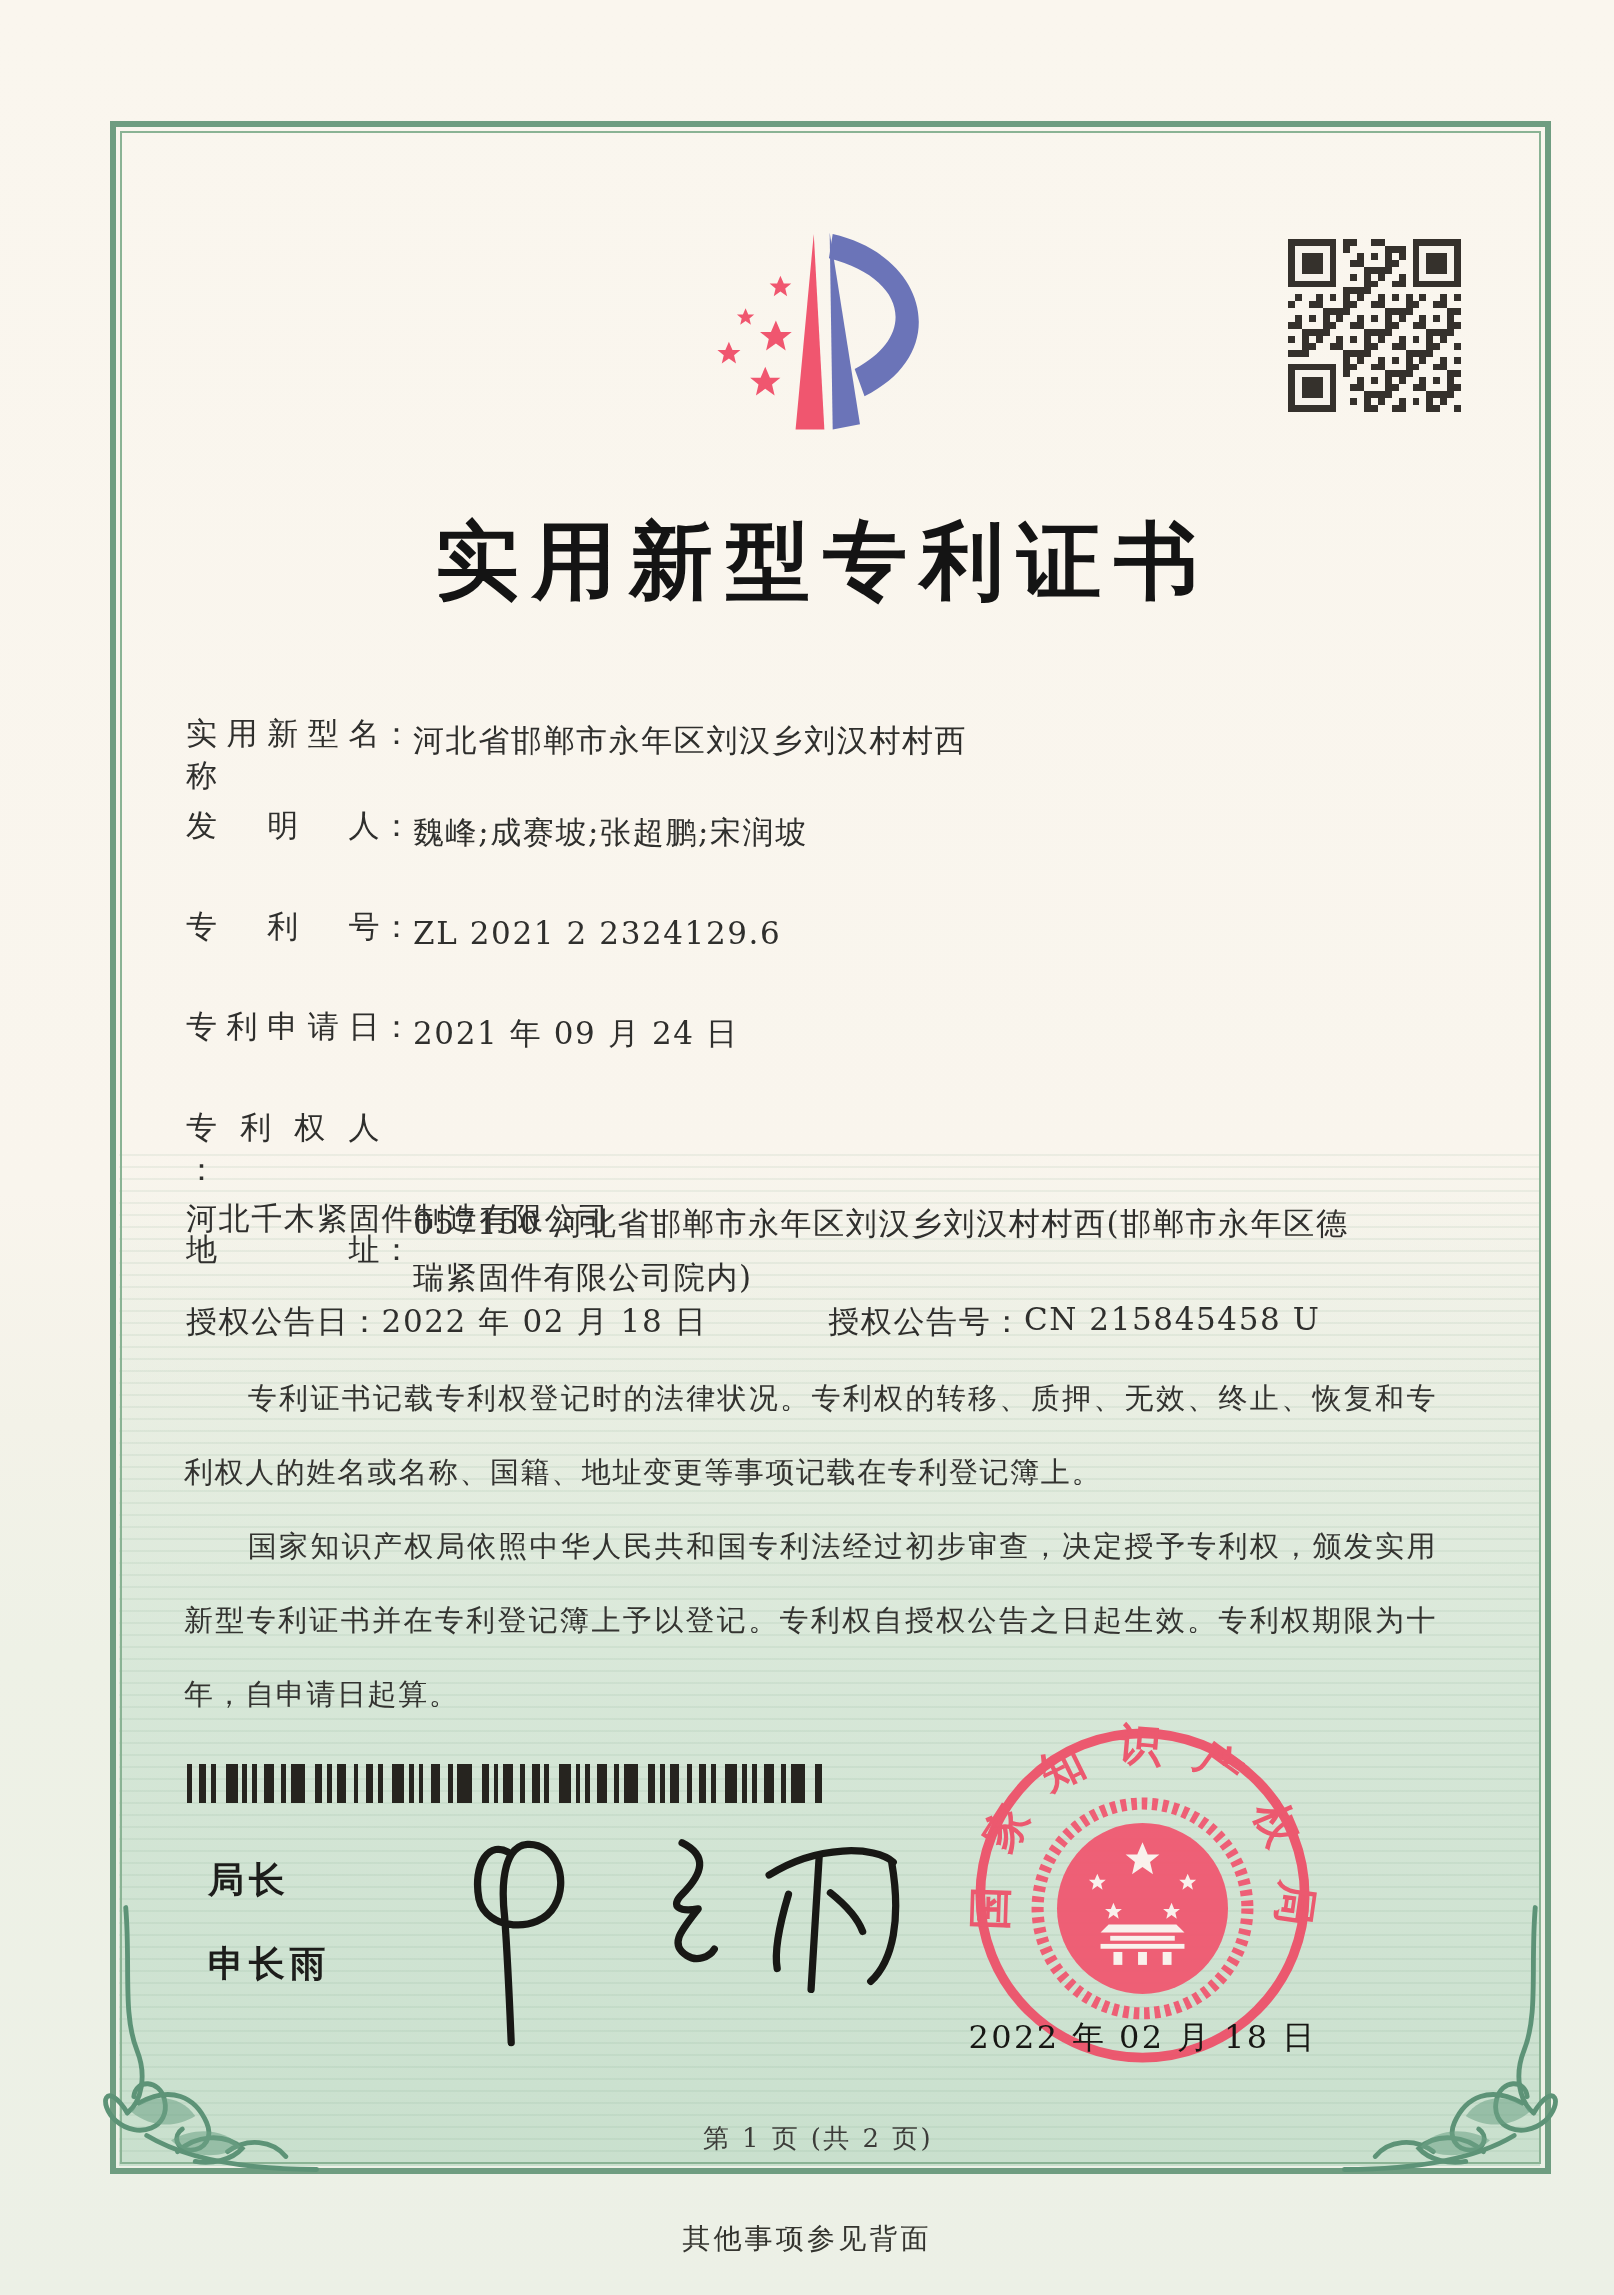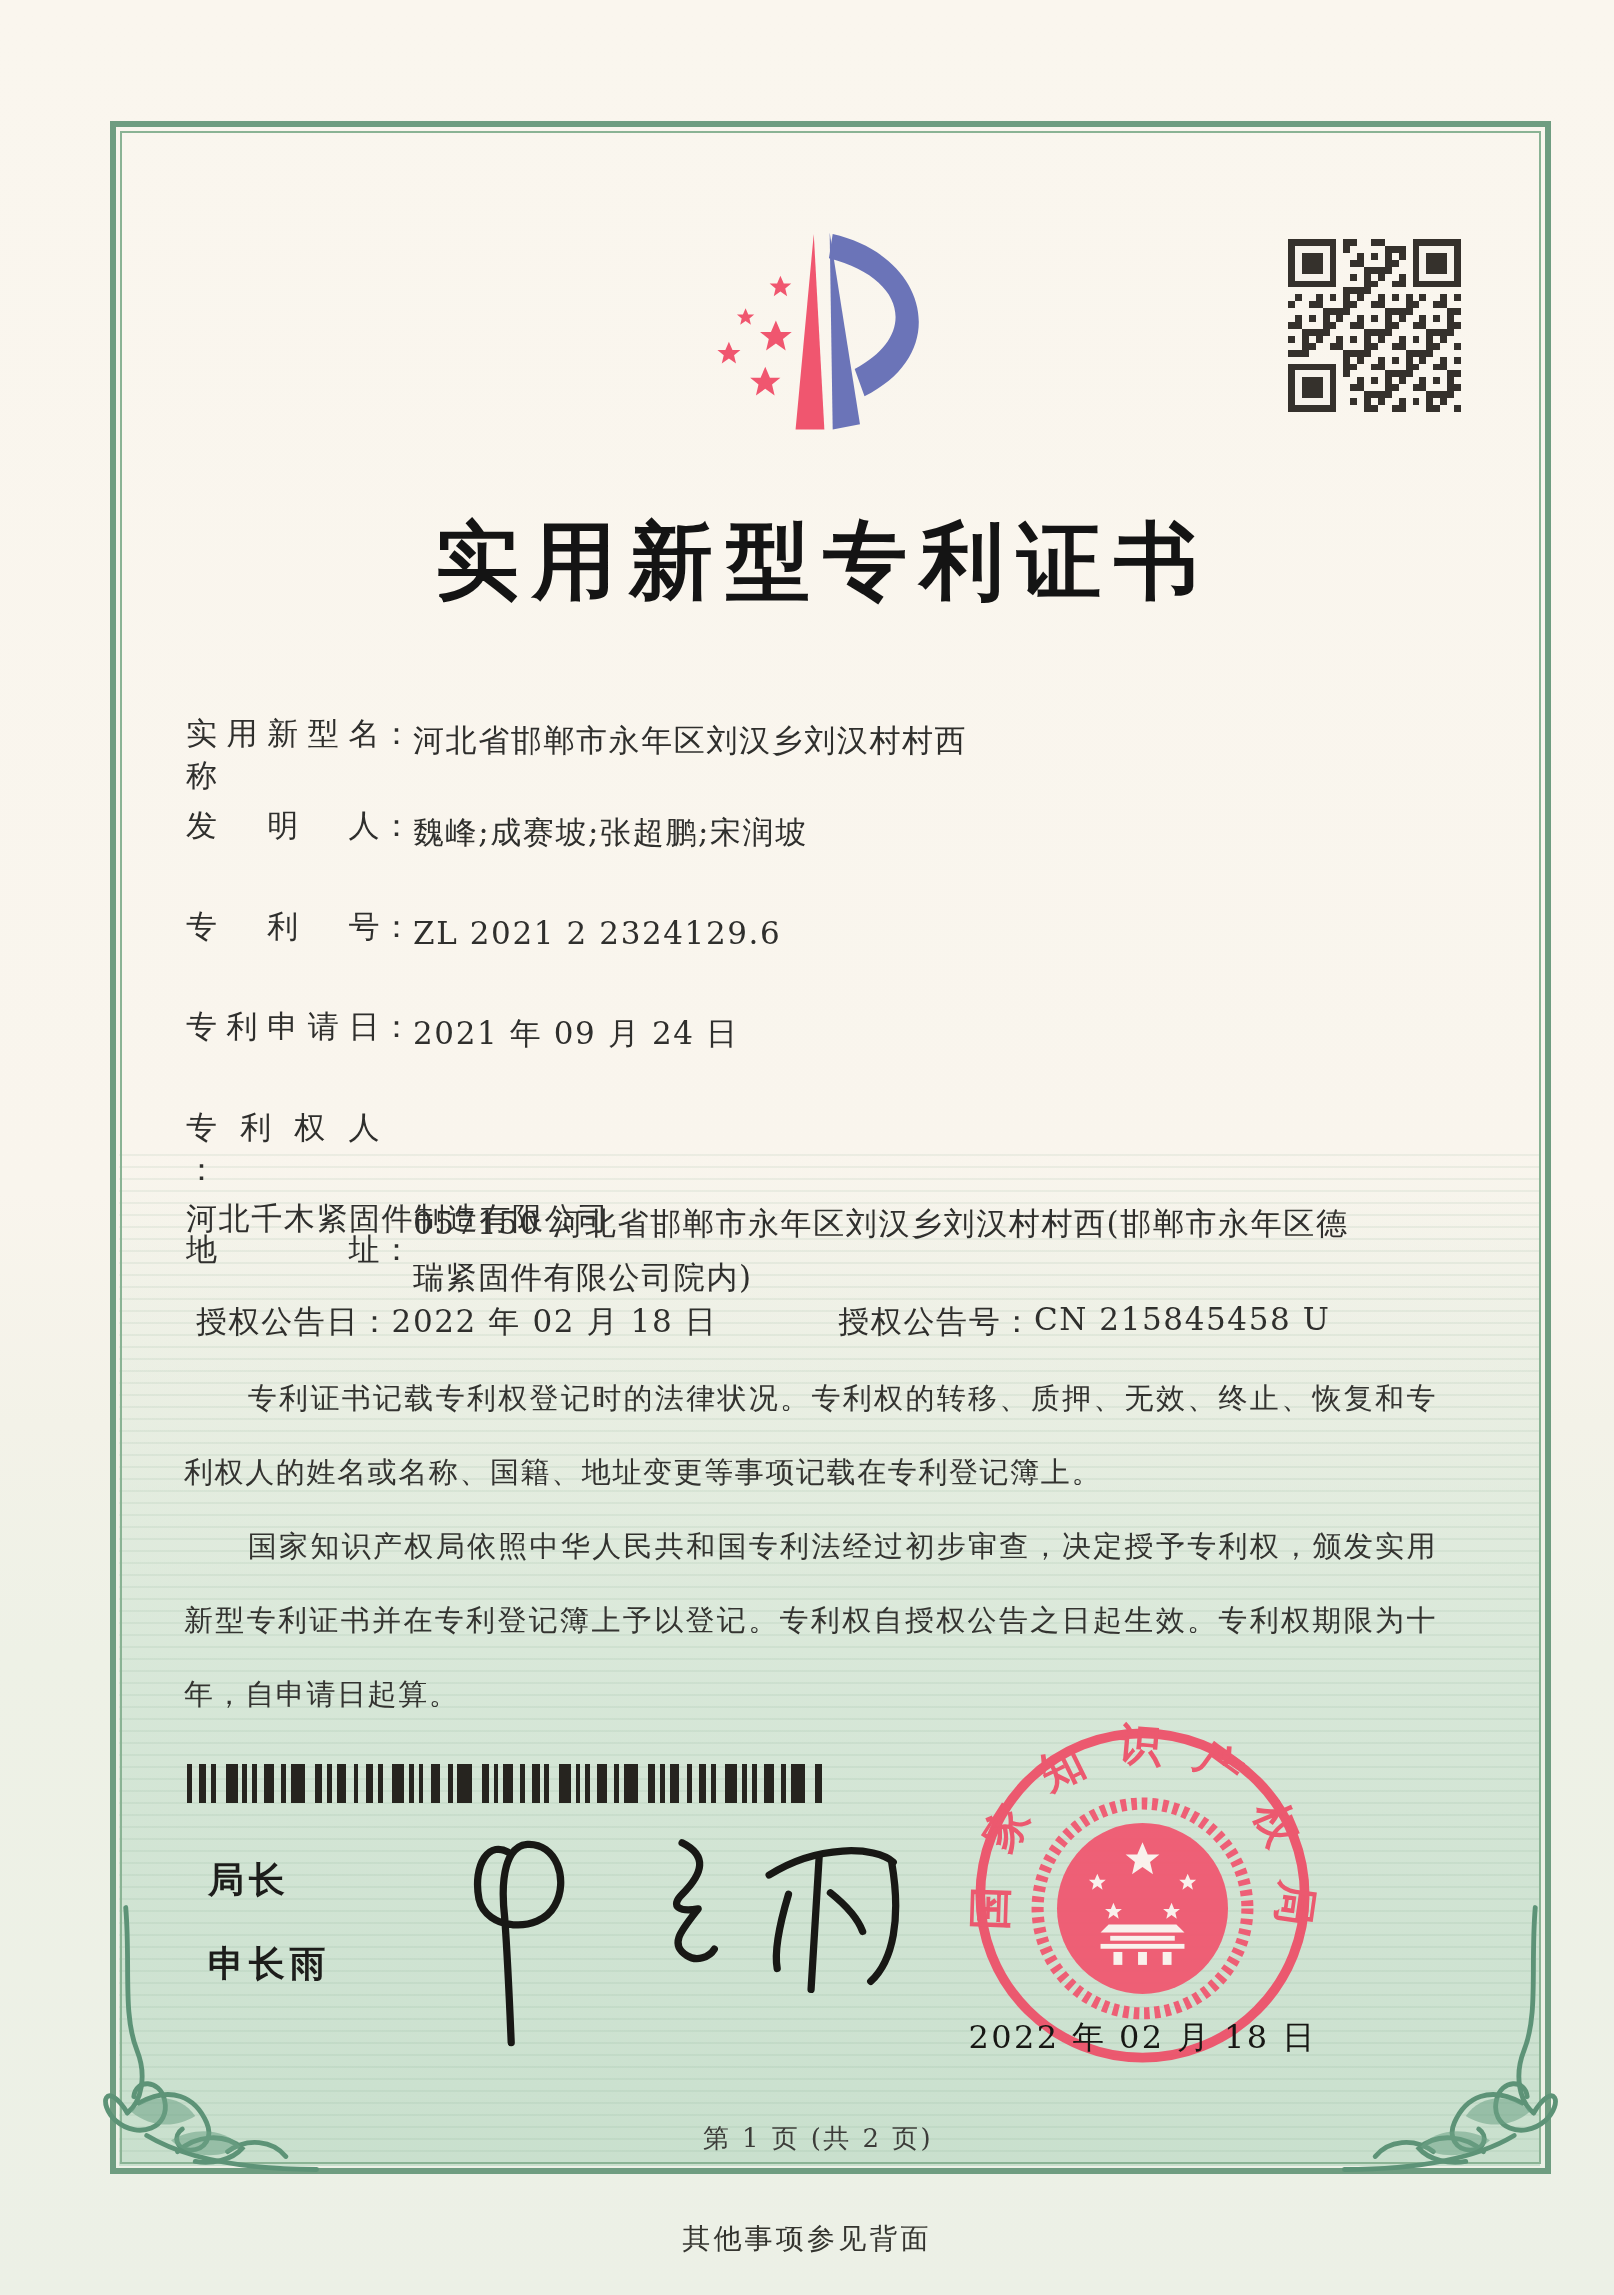--- a/index.html
+++ b/index.html
@@ -31,21 +31,21 @@
   .title{position:absolute; left:0; width:1614px; top:489px; margin:16px; text-align:center;
     font-size:84px; font-weight:700; letter-spacing:13px; color:#141414;}
 
   .fields{position:absolute; left:186px; top:0; width:1256px;}
   .row{position:absolute; display:flex; align-items:flex-start; font-size:31px; letter-spacing:1.6px; color:#2f2f2d;}
   .row .lbl{width:195px; text-align:justify; text-align-last:justify; flex:0 0 auto;}
   .row .colon{width:32px; flex:0 0 auto;}
   .row .val{flex:1; max-width:952px; line-height:1.75;}
   .row-0{top:696px;margin-top:17px;} .row-1{top:805px;} .row-2{top:906px;} .row-3{top:1006px;}
   .row-4{top:1107px;flex-direction:column;} .row-5{top:1196px;align-items:center;}
-  .grant-row{position:absolute; left:186px; top:1301px; font-size:31px; letter-spacing:1.6px; color:#2f2f2d; display:flex;margin-left:10px;}
+  .grant-row{position:absolute; left:186px; top:1301px; font-size:31px; letter-spacing:1.6px; color:#2f2f2d; display:flex;}
   .grant-spacer{width:121px;}
 
   .body-text{position:absolute; left:184px; top:1361px; width:1253px;
     font-size:29px; letter-spacing:1.6px; line-height:74px; color:#333330;}
   .body-text p{margin:0; text-indent:2.2em; text-align:justify;}
 
   .barcode{position:absolute; left:187px; top:1764px; height:39px; display:flex; align-items:stretch;}
   .barcode .bar{background:#26241f; height:100%;}
 
   .director-title{position:absolute; left:208px; top:1856px; font-size:36px; letter-spacing:4.8px;

